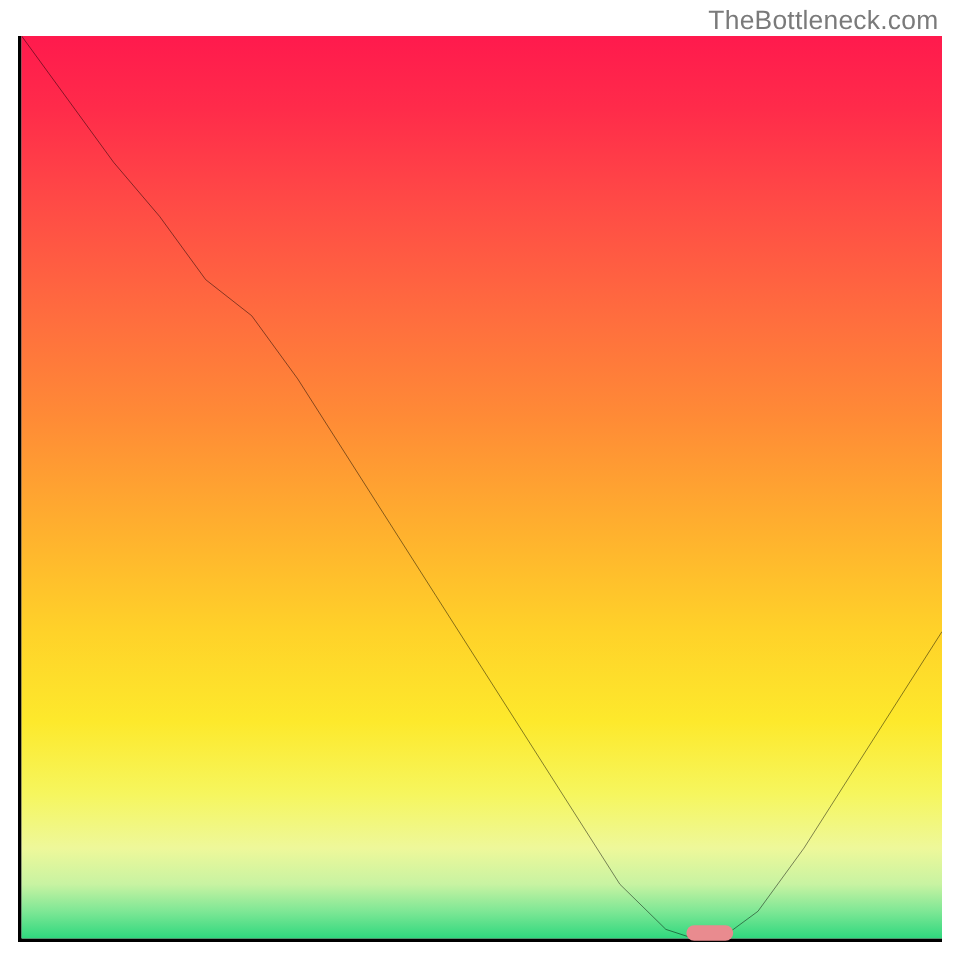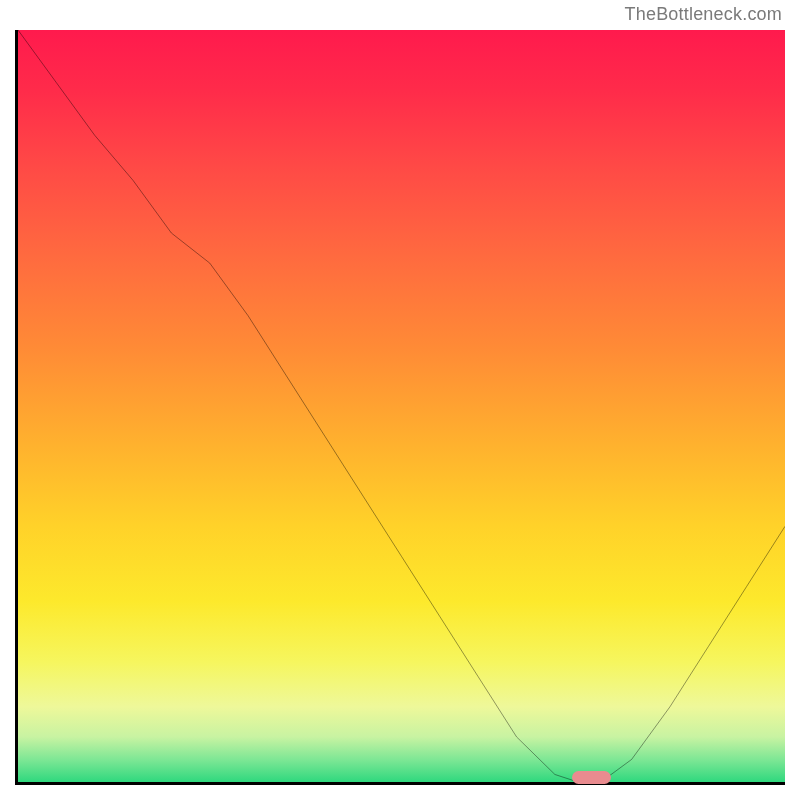--- a/index.html
+++ b/index.html
@@ -7,21 +7,21 @@
     width: 800px;
     height: 800px;
     background: #ffffff;
     position: relative;
     font-family: Arial, sans-serif;
   }
   .watermark {
     position: absolute;
     top: 4px;
     right: 18px;
-    font-size: 18px;
+    font-size: 22px;
     color: #7a7a7a;
     font-weight: 500;
     letter-spacing: 0.2px;
   }
   .plot {
     position: absolute;
     left: 15px;
     top: 30px;
     width: 770px;
     height: 755px;

